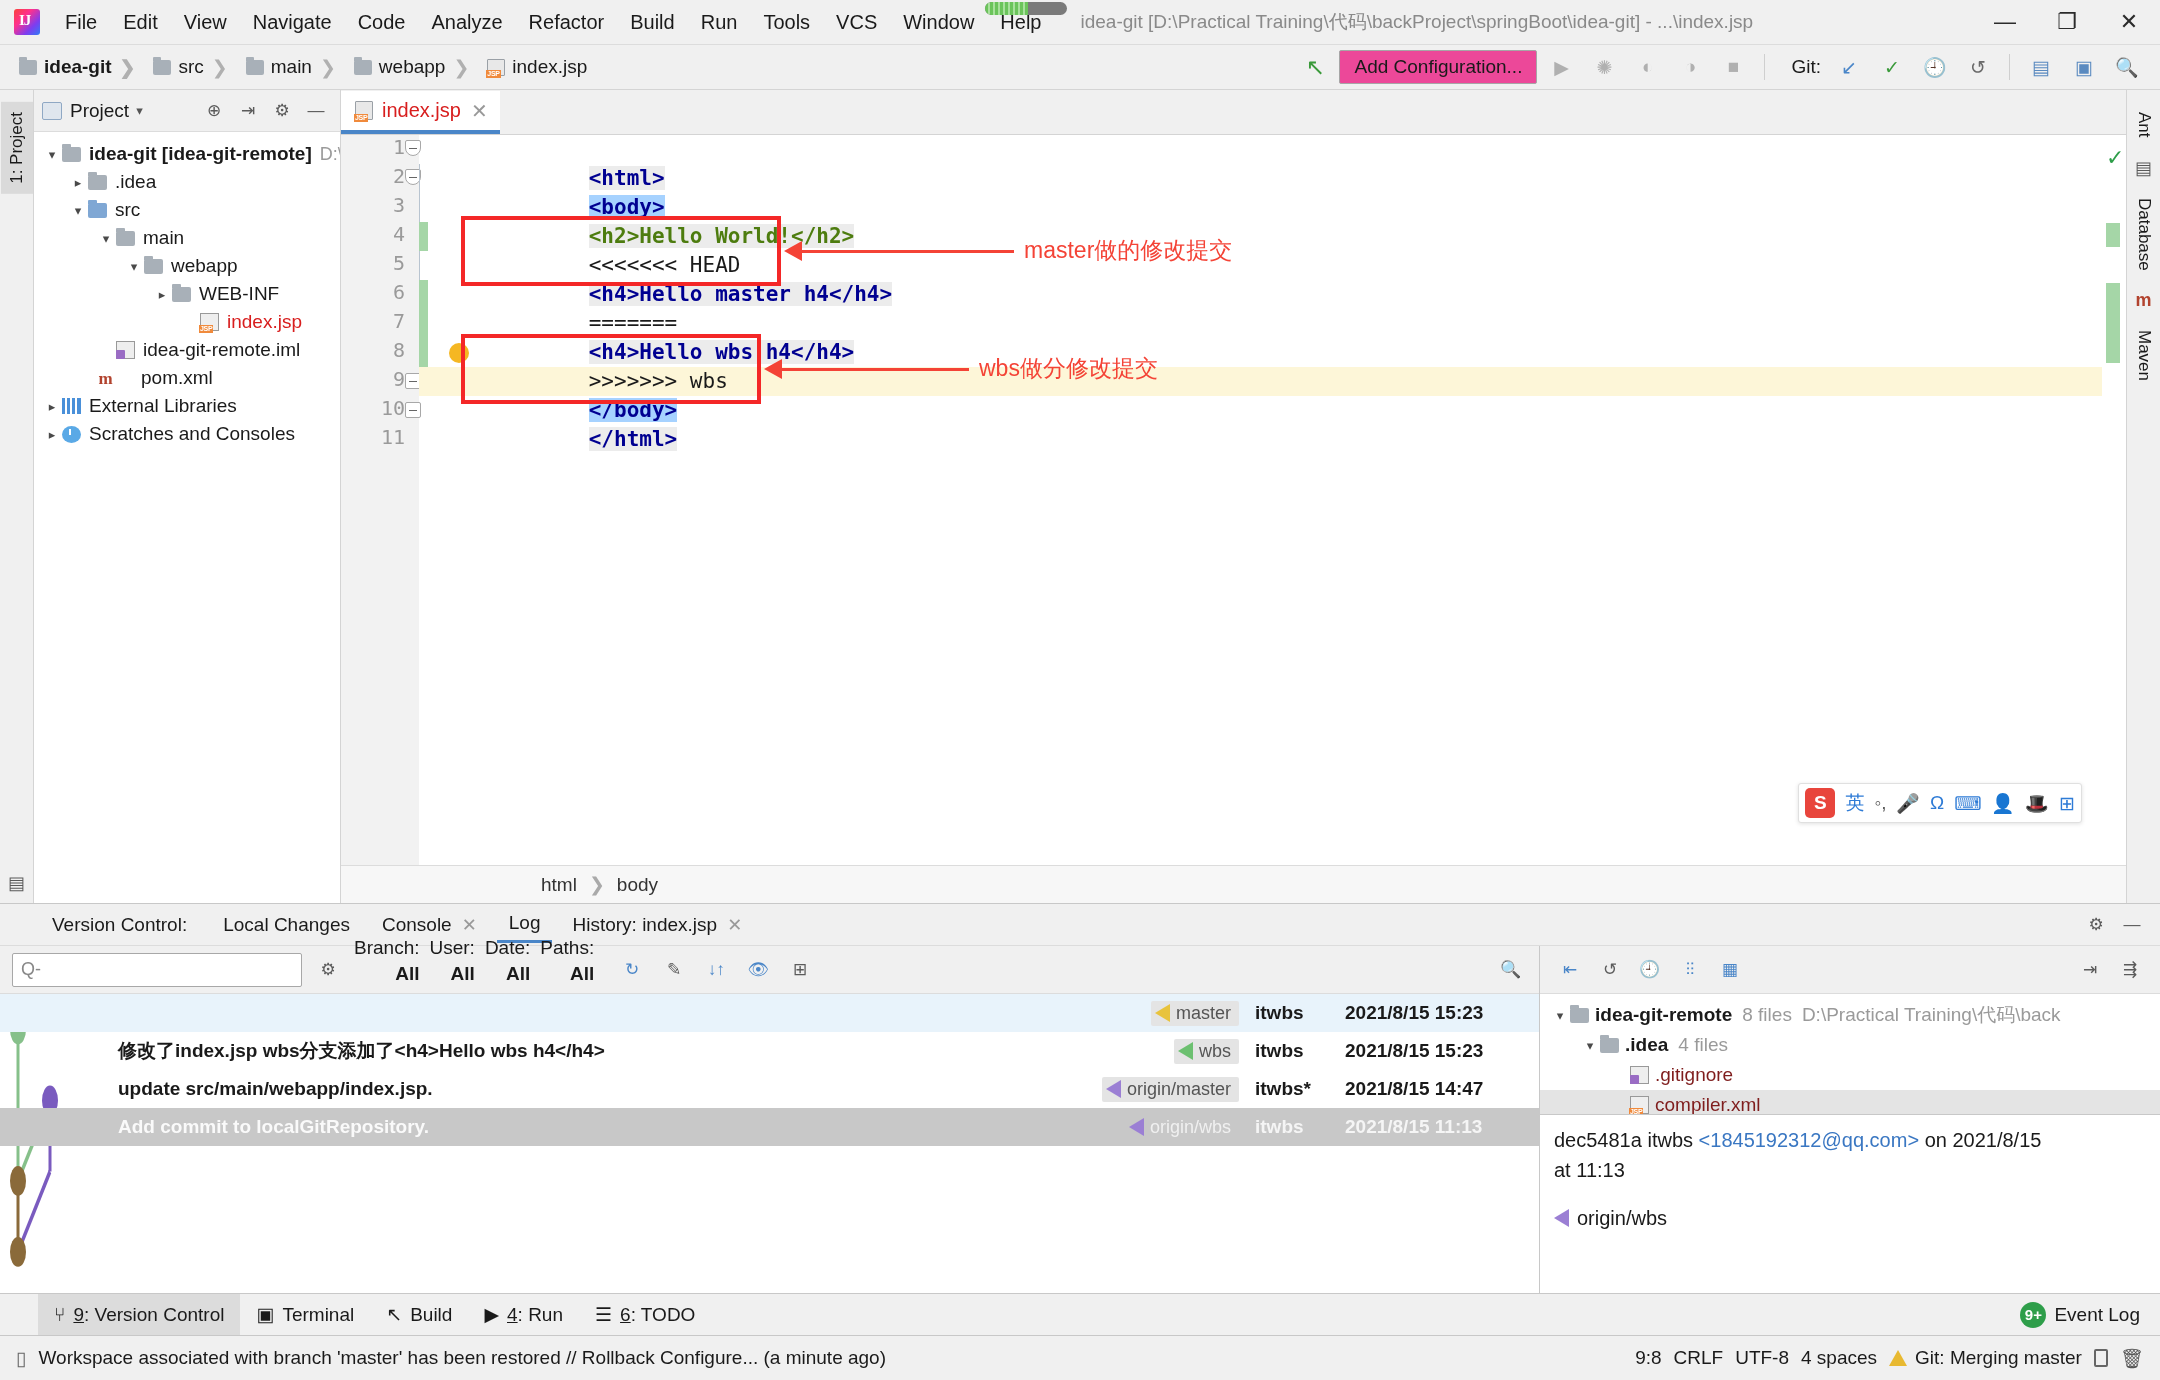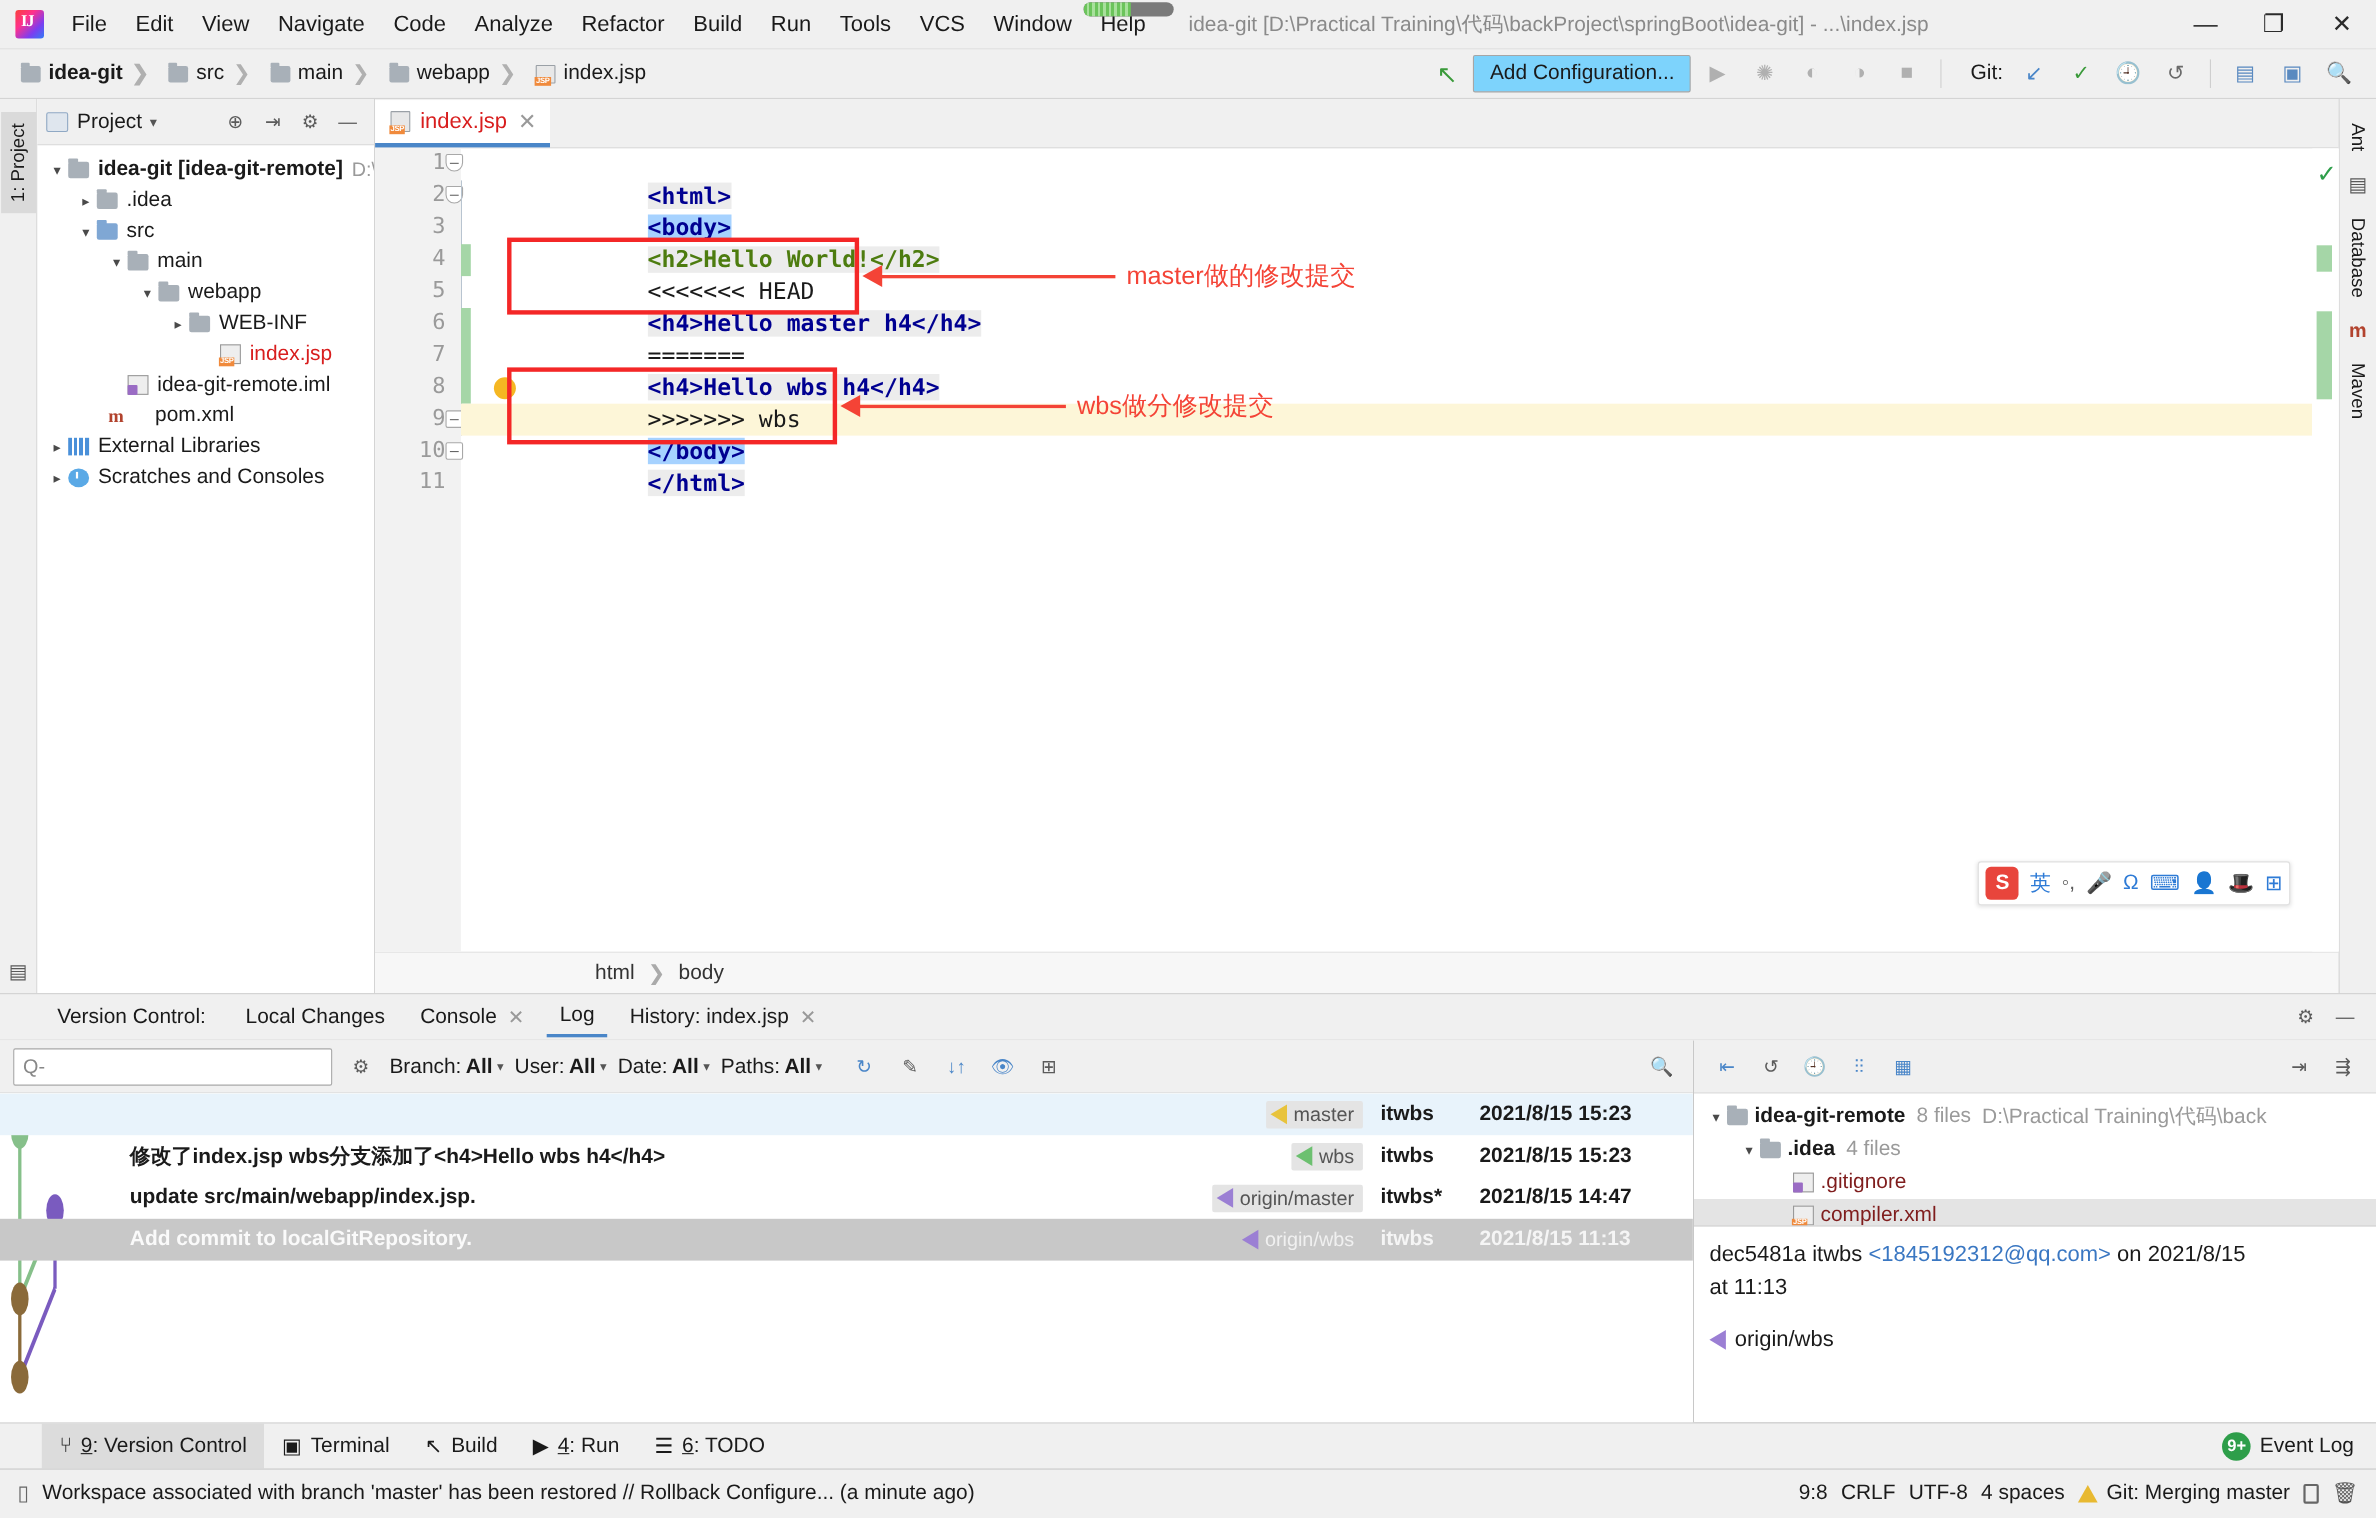--- a/index.html
+++ b/index.html
@@ -55,21 +55,21 @@
   .ficon.folder:before { content:''; position:absolute; left:0; top:-3px; width:8px; height:4px;
      background:#a8b0b8; border-radius:1px 1px 0 0;}
   .ficon.jsp { background:#e8e8e8; border:1px solid #9aa0a6; border-radius:1px; height:17px; width:14px;}
   .ficon.jsp:after { content:'JSP'; position:absolute; left:-2px; bottom:-3px; background:#f08a3c;
      color:#fff; font-size:7px; padding:0 1px; font-weight:bold; line-height:8px; letter-spacing:-.3px;}
 
   .tb-right { margin-left: auto; display: flex; align-items: center; padding-right: 14px; gap: 5px; }
   .tb-btn { width: 38px; height: 34px; display:flex; align-items:center; justify-content:center;
       color:#6a6a6a; font-size: 19px; }
   .addcfg {
-    height: 34px; padding: 0 14px; border: 1px solid #a6a6a6; background: #7dd3fc;
+    height: 34px; padding: 0 14px; border: 1px solid #a6a6a6; background: #ec4899;
     display: flex; align-items: center; font-size: 19px; border-radius: 2px;
   }
   .git-label { font-size: 19px; margin-left: 14px; margin-right: 4px; }
   .vsep { width:1px; height:26px; background:#cfcfcf; margin:0 7px; }
 
   
   .mainrow { display: flex; flex: 1 1 auto; min-height: 0; }
 
   
   .leftstrip, .rightstrip {
@@ -195,21 +195,21 @@
   .vtabi.sel { border-bottom: 3px solid #4a86c8; font-weight: normal; }
   .vtabi .x { color:#999; font-size: 18px; }
   .vcs-acts { margin-left: auto; display:flex; gap:4px; padding-right: 12px; }
   .vcs-body { flex: 1 1 auto; display: flex; min-height: 0; }
   .log-left { flex: 1 1 auto; display: flex; flex-direction: column; min-width: 0;
      border-right: 1px solid #c8c8c8; background:#fff; }
   .log-toolbar { height: 48px; flex:0 0 48px; display: flex; align-items: center; gap: 10px;
      padding: 0 12px; background: #f0f0f0; border-bottom: 1px solid #dcdcdc; }
   .searchbox { width: 290px; height: 34px; border: 1px solid #a8a8a8; background: #fff;
      display: flex; align-items: center; padding: 0 8px; font-size: 18px; color: #888; border-radius:2px;}
-  .filt { font-size: 19px; display:flex; align-items:center; gap:4px; }
+  .filt { font-size: 19px; display:flex; align-items:flex-end; gap:4px;flex-direction:column; }
   .filt b { font-weight: bold; }
   .filt .cv { color:#555; font-size:12px; }
   .log-rows { flex: 1 1 auto; position: relative; overflow: hidden; background: #fff; }
   .logrow { position: absolute; left: 0; right: 0; height: 38px; display: flex; align-items: center; }
   .logrow.sel { background: #e8f3fb; }
   .logrow.grey { background: #c8c8c8; }
   .logrow .msg { margin-left: 118px; font-size: 19px; font-weight: bold; white-space: nowrap; }
   .logrow.grey .msg { color: #fafafa; }
   .logrow .right { margin-left: auto; display: flex; align-items: center; gap: 16px; padding-right: 16px; }
   .badge { display:flex; align-items:center; gap:6px; background:#e4e4e4; border-radius:2px;

